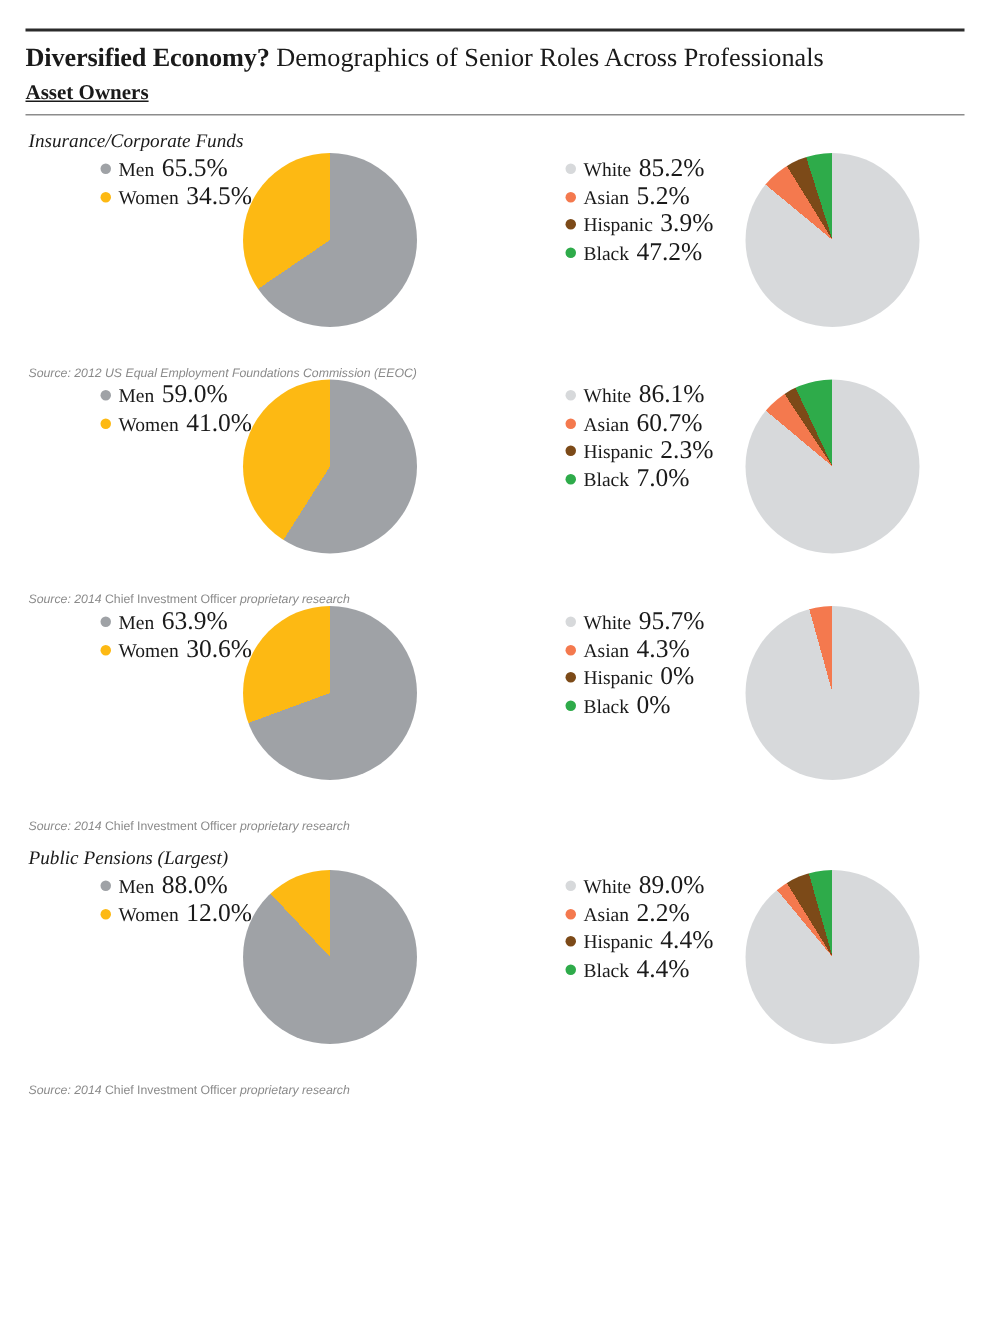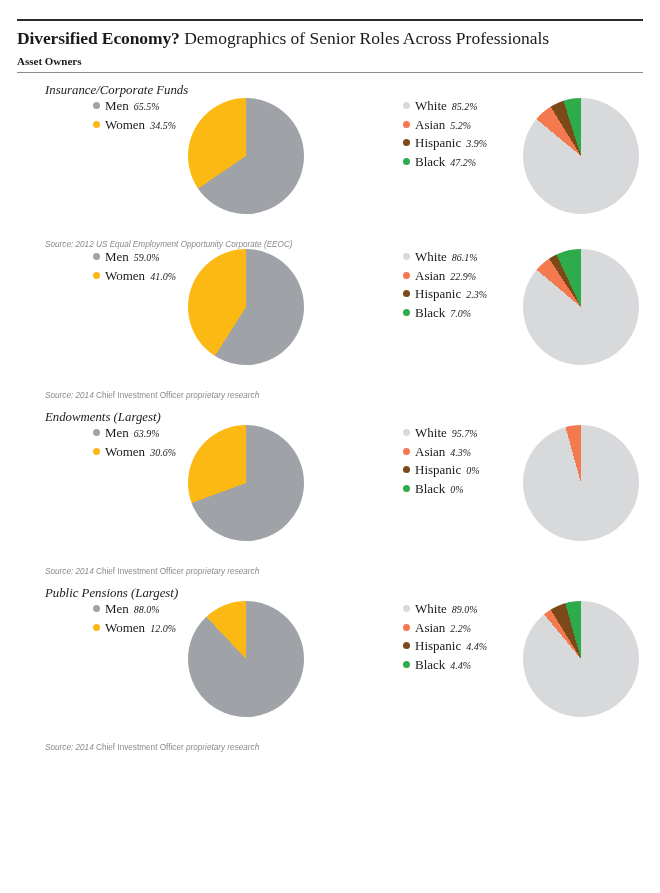--- a/index.html
+++ b/index.html
@@ -34,32 +34,32 @@
     white-space: nowrap;
   }
   .title-main {
     font-weight: bold;
     letter-spacing: -0.1px;
   }
   .title-sub {
     font-weight: normal;
   }
   .section-label {
-    font-size: 11px;
+    font-size: 14px;
     font-weight: bold;
     padding-bottom: 5px;
+    text-decoration: underline;
   }
   .thin-rule {
     border-top: 1px solid #8c8c8c;
   }
 
   
   .block {
     position: relative;
-    margin-left: 26px;
   }
   .block-title {
     font-style: italic;
     font-size: 12.8px;
     padding: 10px 0 0 2px;
   }
   .block-body {
     position: relative;
     height: 140px;
   }
@@ -84,22 +84,21 @@
     display: inline-block;
     margin-right: 5px;
     position: relative;
     top: -1px;
     flex: none;
   }
   .legend-label {
     font-size: 13px;
   }
   .legend-value {
-    font-size: 10px;
-    font-style: italic;
+    font-size: 17px;
     margin-left: 5px;
   }
 
   .pie {
     position: absolute;
     border-radius: 50%;
   }
   .pie-gender {
     left: 145px;
     top: 0px;
@@ -173,21 +172,21 @@
               <span class="legend-value">3.9%</span>
             </div>
             <div class="legend-row">
               <span class="swatch" style="background: rgb(46, 171, 74);"></span>
               <span class="legend-label">Black</span>
               <span class="legend-value">47.2%</span>
             </div>
           </div>
           <div class="pie pie-ethnic" style="background: conic-gradient(rgb(215, 217, 219) 2.88deg, rgb(215, 217, 219) 309.6deg, rgb(244, 121, 78) 309.6deg, rgb(244, 121, 78) 328.32deg, rgb(124, 74, 24) 328.32deg, rgb(124, 74, 24) 342.36deg, rgb(46, 171, 74) 342.36deg, rgb(46, 171, 74) 360deg);"></div>
         </div>
-        <div class="source"><span class="i">Source: 2012</span><span class="i"> US Equal Employment Opportunity Corporate (EEOC)</span></div>
+        <div class="source"><span class="i">Source: 2012</span><span class="i"> US Equal Employment Foundations Commission (EEOC)</span></div>
       </div>
       <div class="block">
         <div class="block-body">
           <div class="legend legend-gender">
             <div class="legend-row">
               <span class="swatch" style="background: rgb(159, 162, 166);"></span>
               <span class="legend-label">Men</span>
               <span class="legend-value">59.0%</span>
             </div>
             <div class="legend-row">
@@ -199,39 +198,38 @@
           <div class="pie pie-gender" style="background: conic-gradient(rgb(159, 162, 166) 0deg, rgb(159, 162, 166) 212.4deg, rgb(253, 185, 19) 212.4deg, rgb(253, 185, 19) 360deg);"></div>
           <div class="legend legend-ethnic">
             <div class="legend-row">
               <span class="swatch" style="background: rgb(215, 217, 219);"></span>
               <span class="legend-label">White</span>
               <span class="legend-value">86.1%</span>
             </div>
             <div class="legend-row">
               <span class="swatch" style="background: rgb(244, 121, 78);"></span>
               <span class="legend-label">Asian</span>
-              <span class="legend-value">22.9%</span>
+              <span class="legend-value">60.7%</span>
             </div>
             <div class="legend-row">
               <span class="swatch" style="background: rgb(124, 74, 24);"></span>
               <span class="legend-label">Hispanic</span>
               <span class="legend-value">2.3%</span>
             </div>
             <div class="legend-row">
               <span class="swatch" style="background: rgb(46, 171, 74);"></span>
               <span class="legend-label">Black</span>
               <span class="legend-value">7.0%</span>
             </div>
           </div>
           <div class="pie pie-ethnic" style="background: conic-gradient(rgb(215, 217, 219) 0deg, rgb(215, 217, 219) 309.96deg, rgb(244, 121, 78) 309.96deg, rgb(244, 121, 78) 326.52deg, rgb(124, 74, 24) 326.52deg, rgb(124, 74, 24) 334.8deg, rgb(46, 171, 74) 334.8deg, rgb(46, 171, 74) 360deg);"></div>
         </div>
         <div class="source"><span class="i">Source: 2014</span><span class="r"> Chief Investment Officer</span><span class="i"> proprietary research</span></div>
       </div>
       <div class="block">
-        <div class="block-title">Endowments (Largest)</div>
         <div class="block-body">
           <div class="legend legend-gender">
             <div class="legend-row">
               <span class="swatch" style="background: rgb(159, 162, 166);"></span>
               <span class="legend-label">Men</span>
               <span class="legend-value">63.9%</span>
             </div>
             <div class="legend-row">
               <span class="swatch" style="background: rgb(253, 185, 19);"></span>
               <span class="legend-label">Women</span>

